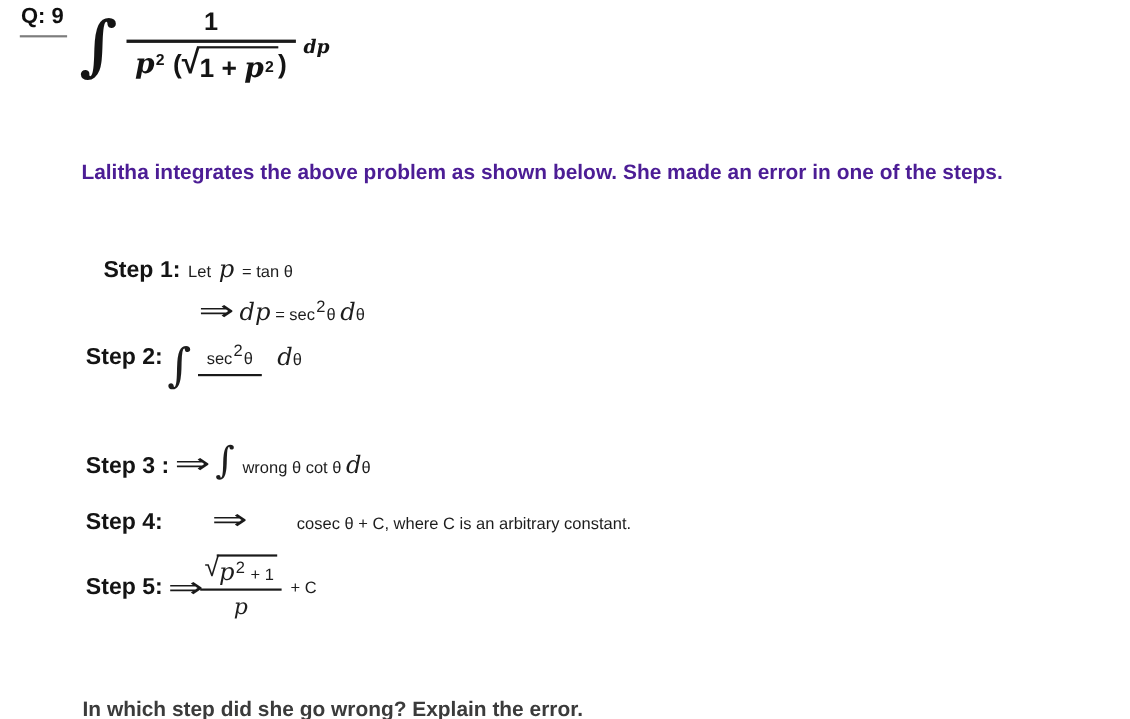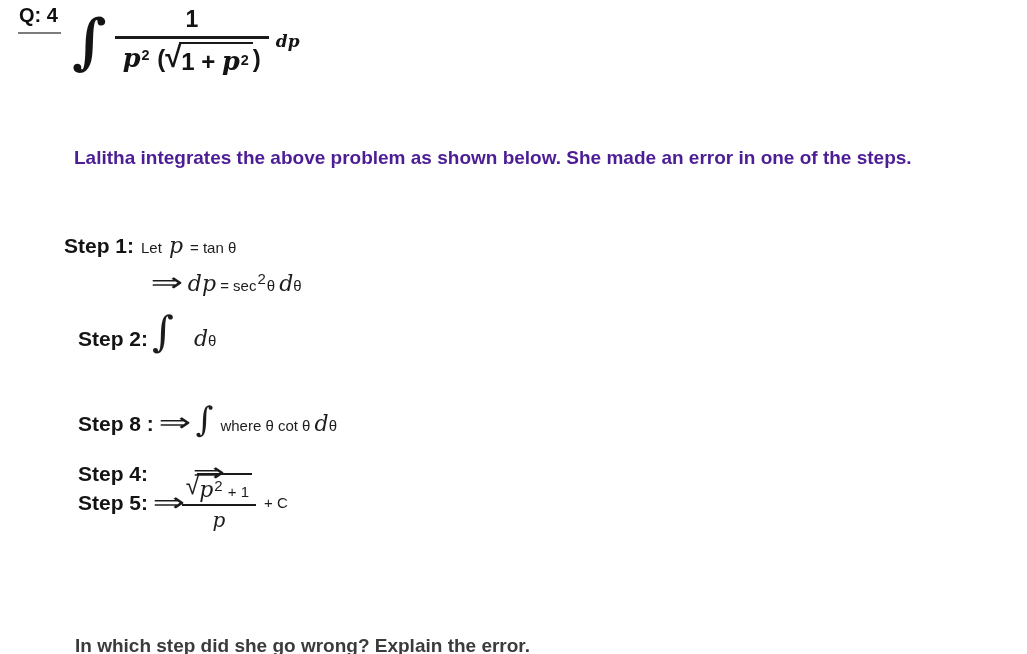--- a/index.html
+++ b/index.html
@@ -56,47 +56,47 @@
   .footerq {
     left: 75px; top: 616px;
     font-size: 19px; font-weight: bold; color: #3b3b3b;
   }
 
   
   .slabel { font-weight: bold; font-size: 21px; color: #141414; white-space: pre; }
   .mtext  { font-size: 15px; color: #1d1d1d; white-space: pre; }
   .step .mvar { font-size: 22px; }
 
-  .step1 { left: 64px; top: 233px; text-align: right; }
+  .step1 { left: 94px; top: 233px; text-align: right; }
   .step1 .line1 { display: flex; align-items: baseline; gap: 7px; }
   .step1 .line2 { display: flex; align-items: baseline; margin-left: 82px; margin-top: 9px; }
 
-  .step2 { left: 78px; top: 313px; display: flex; align-items: flex-end; }
+  .step2 { left: 78px; top: 313px; display: flex; align-items: flex-start; }
   .step2 .intsign { font-size: 42px; margin: 0 6px 0 4px; }
   .step2 .frac { font-size: 21px; }
   .step2 .dtheta { margin-left: 14px; }
 
   .step3 { left: 78px; top: 404px; display: flex; align-items: baseline; }
   .step3 .intsign { font-size: 34px; margin-right: 7px; }
 
   .step4 { left: 78px; top: 457px; display: flex; align-items: baseline; gap: 40px; }
 
-  .step5 { left: 78px; top: 473px; display: flex; align-items: center; }
+  .step5 { left: 78px; top: 504px; display: flex; align-items: center; }
   .step5 .frac { font-size: 20px; }
   .step5 .frac .num { padding: 0 4px 2px; }
   .step5 .frac .den { padding: 2px 4px 0; }
   .step5 .tail { margin-left: 8px; }
 </style>
 </head>
 <body>
 
 <div>
 
   <div class="abs qlabel">
-    <span>Q: 4</span>
+    <span>Q: 9</span>
   </div>
 
   <div class="abs main-formula">
     <span class="intsign">∫</span>
     <span class="frac">
       <span class="num">1</span>
       <span class="den"><i class="mvar">p</i><span class="sup">2</span> <span>(</span><span class="sqrt">
             <span class="rad">√</span>
             <span class="under"><span>1 + </span><i class="mvar">p</i><span class="sup">2</span></span>
           </span><span>)</span></span>
@@ -121,36 +121,38 @@
         <span class="mtext">θ </span>
         <i class="mvar">d</i>
         <span class="mtext">θ</span>
     </div>
   </div>
 
   <div class="abs step step2">
     <span class="slabel">Step 2:</span>
     <span class="intsign">∫</span>
     <span class="frac">
+      <span class="num"><span class="mtext">sec</span><span class="sup mtext">2</span><span class="mtext">θ</span></span>
     </span>
     <span class="dtheta"><i class="mvar">d</i><span class="mtext">θ</span></span>
   </div>
 
   <div class="abs step step3">
-    <span class="slabel">Step 8 :</span>
+    <span class="slabel">Step 3 :</span>
     <span class="arrow">⇒</span>
     <span class="intsign">∫</span>
-    <span class="mtext">where θ cot θ </span>
+    <span class="mtext">wrong θ cot θ </span>
       <i class="mvar">d</i>
       <span class="mtext">θ</span>
   </div>
 
   <div class="abs step step4">
     <span class="slabel">Step 4:</span>
     <span class="arrow">⇒</span>
+    <span class="mtext">cosec θ + C, where C is an arbitrary constant.</span>
   </div>
 
   <div class="abs step step5">
     <span class="slabel">Step 5:</span>
     <span class="arrow" style="margin-right:2px;">⇒</span>
     <span class="frac">
       <span class="num"><span class="sqrt">
             <span class="rad mtext">√</span>
             <span class="under"><i class="mvar">p</i><span class="sup mtext">2</span><span class="mtext"> + 1</span></span>
           </span></span>

